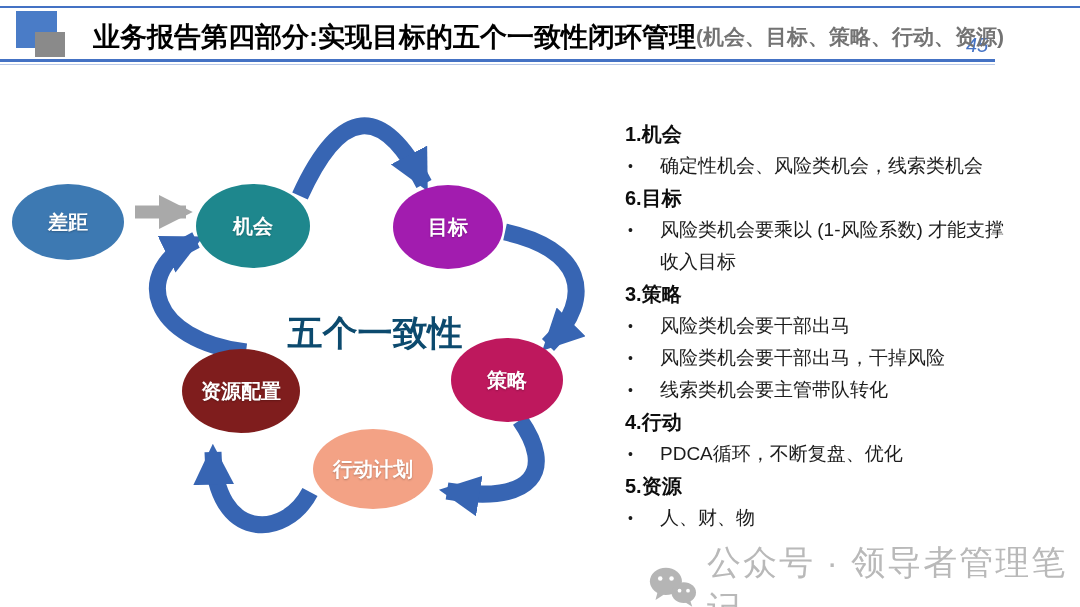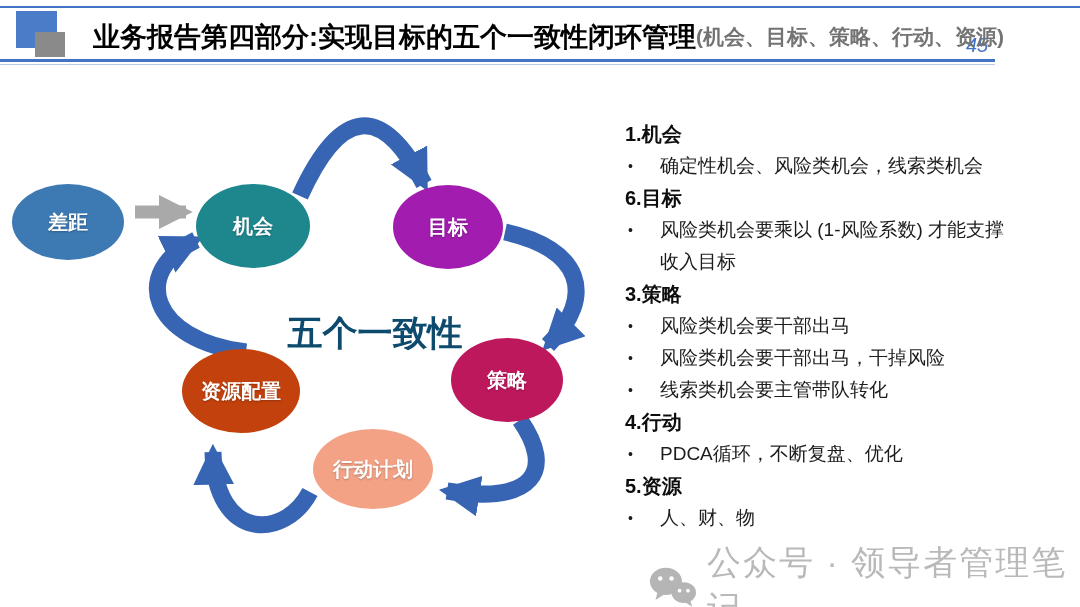--- a/index.html
+++ b/index.html
@@ -81,21 +81,21 @@
   </div>
   <div class="node n-target" style="background-color: #a21caf;">
     <span>目标</span>
   </div>
   <div class="node n-strategy" style="background-color: #be185d;">
     <span>策略</span>
   </div>
   <div class="node n-action" style="background-color: rgb(243, 162, 133);">
     <span>行动计划</span>
   </div>
-  <div class="node n-resource" style="background-color: #c2410c;">
+  <div class="node n-resource" style="background-color: #7f1d1d;">
     <span>资源配置</span>
   </div>
 
   <div class="center-label">五个一致性</div>
 
   <div class="notes">
     <div class="note-heading">1.机会</div>
     <div class="bullet-row">
       <span class="bullet-dot">•</span>
       <div class="bullet-text">

